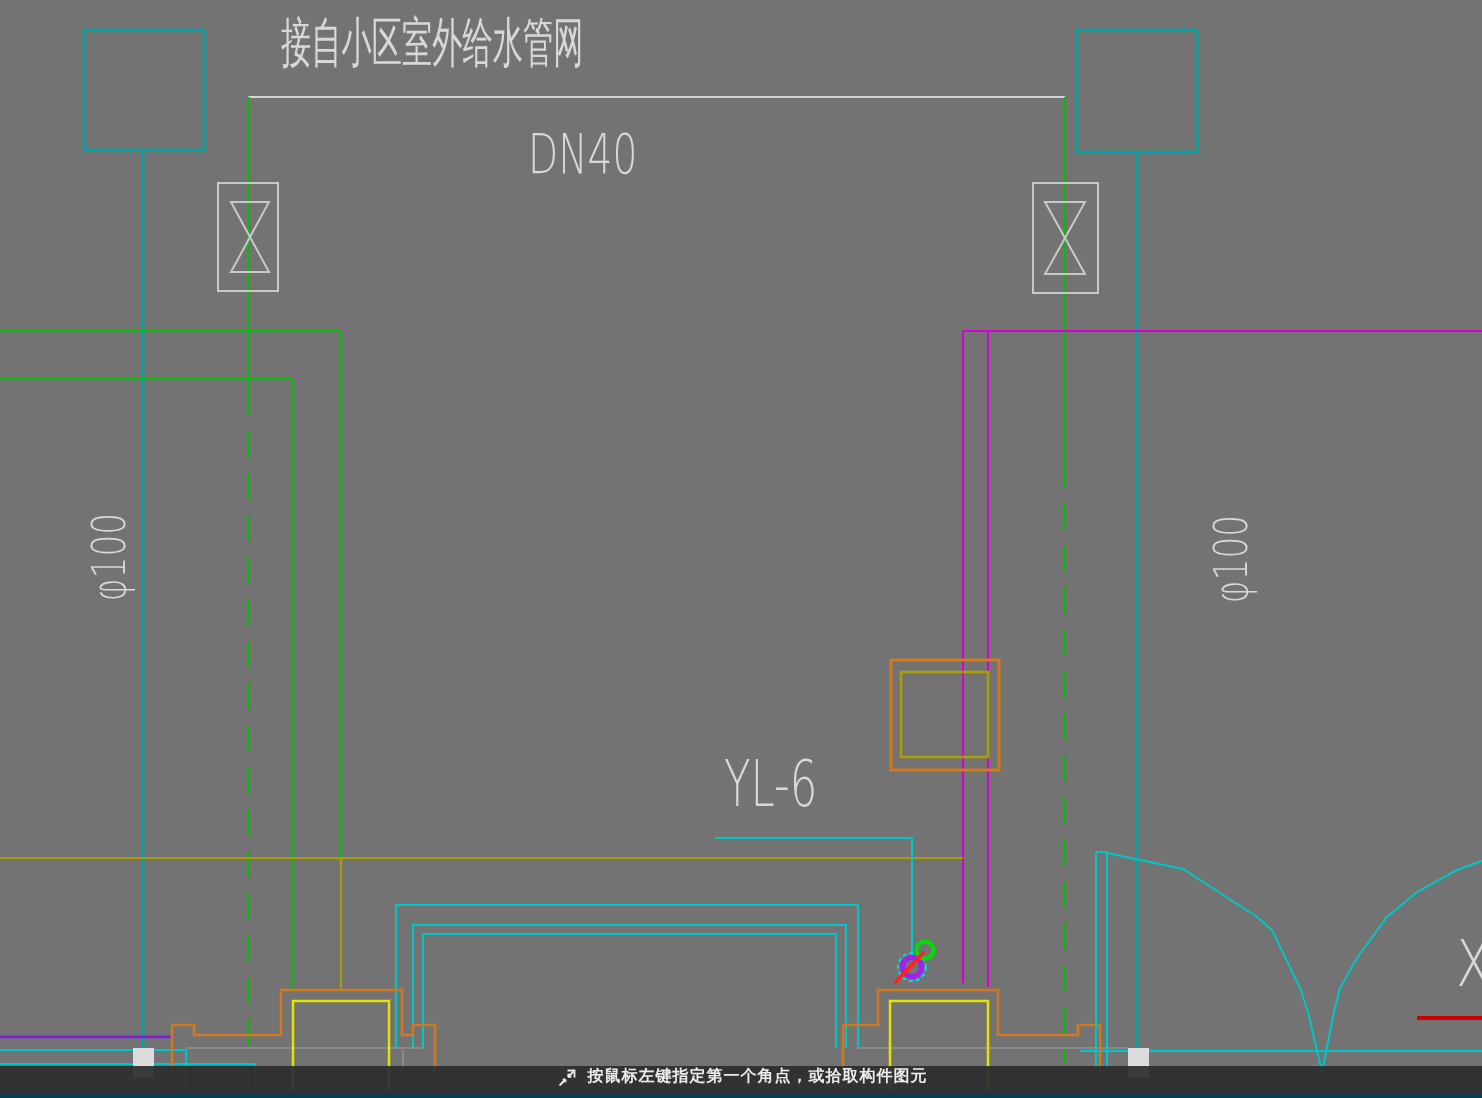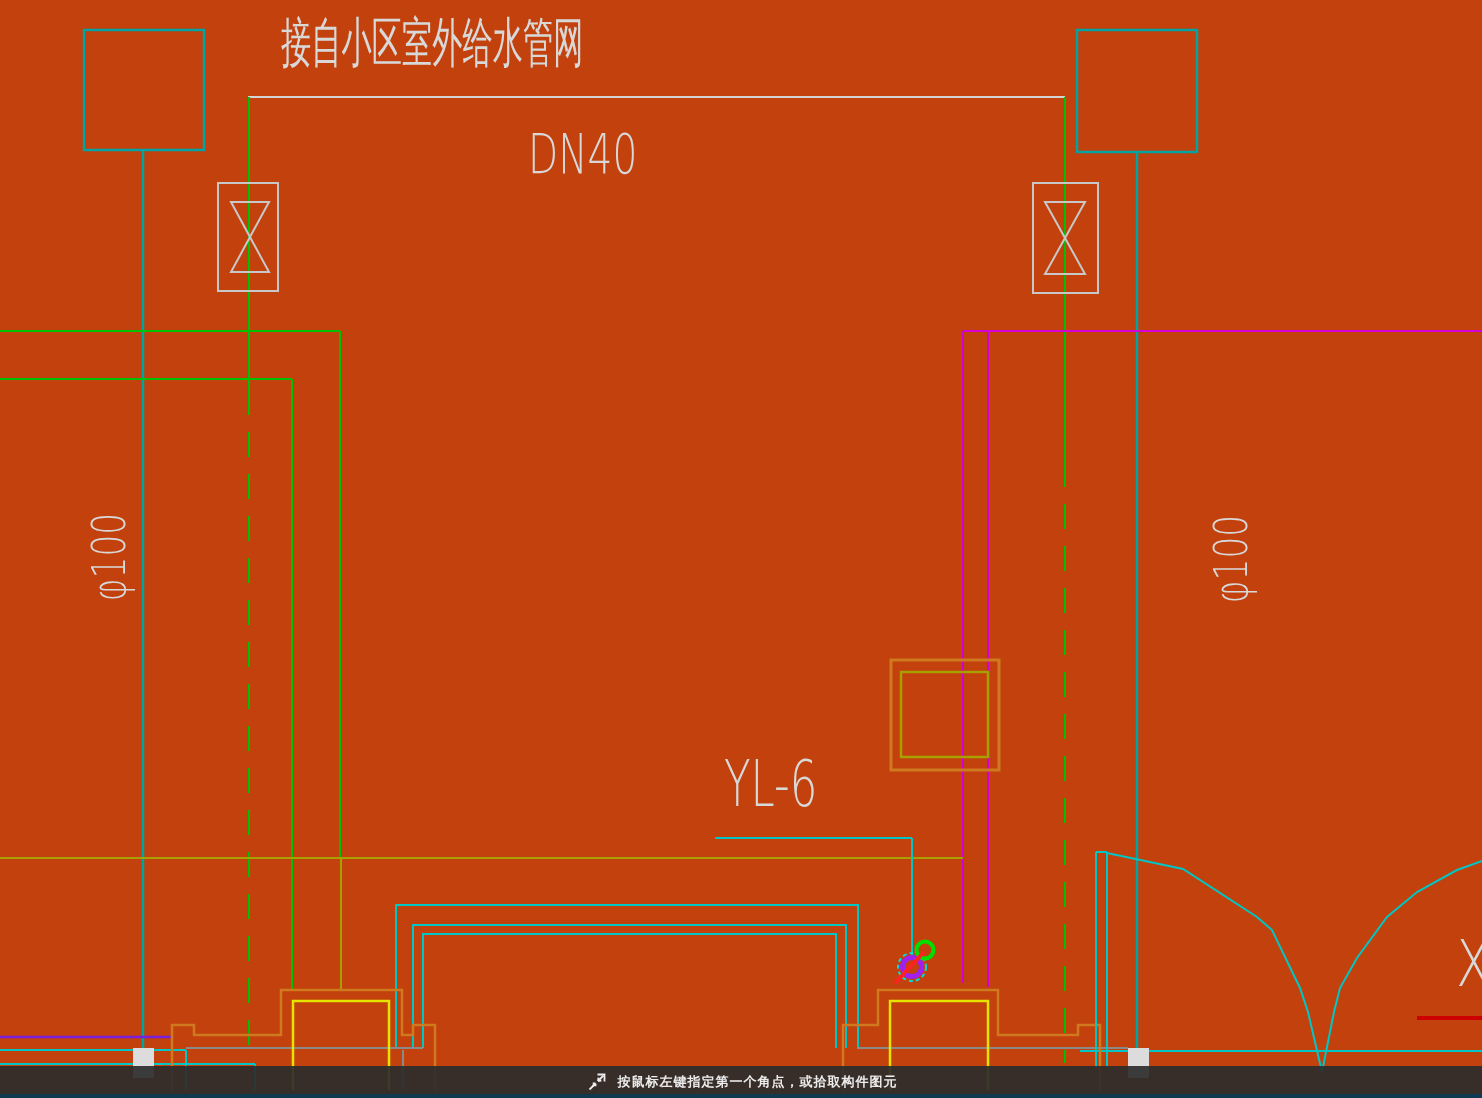--- a/index.html
+++ b/index.html
@@ -1,28 +1,28 @@
 <!DOCTYPE html>
 <html><head>
 <meta charset="utf-8">
 <style>
   * { margin:0; padding:0; box-sizing:border-box; }
   html,body { width:1482px; height:1098px; background:#000; overflow:hidden;
               font-family:"DejaVu Sans", "Liberation Sans", sans-serif; }
-  #stage { position:relative; width:1482px; height:1098px; background:#c2410c; }
+  #stage { position:relative; width:1482px; height:1098px; background:#737373; }
   #geometry { position:absolute; left:0; top:0; }
 
   .cad-label { position:absolute; color:#d8d8d8; font-weight:300;
                white-space:nowrap; transform-origin:left top; line-height:1; }
   .cad-label.rot { transform-origin:center center; }
 
   #status-bar { position:absolute; left:0; top:1066px; width:1482px; height:32px;
                 background:rgba(44,44,44,0.92);
-                display:flex; align-items:center; justify-content:center; gap:9px;
-                color:#ececec; font-size:13px; font-weight:bold; letter-spacing:1px; }
+                display:flex; justify-content:center; gap:9px;
+                color:#ececec; font-size:16px; font-weight:bold; letter-spacing:1px; }
   #bottom-strip { position:absolute; left:0; top:1094px; width:1482px; height:4px;
                   background:#0e3a52; }
 </style>
 </head>
 <body>
 
 <div id="stage">
 
   <svg id="geometry" width="1482" height="1098" viewBox="0 0 1482 1098">
 

